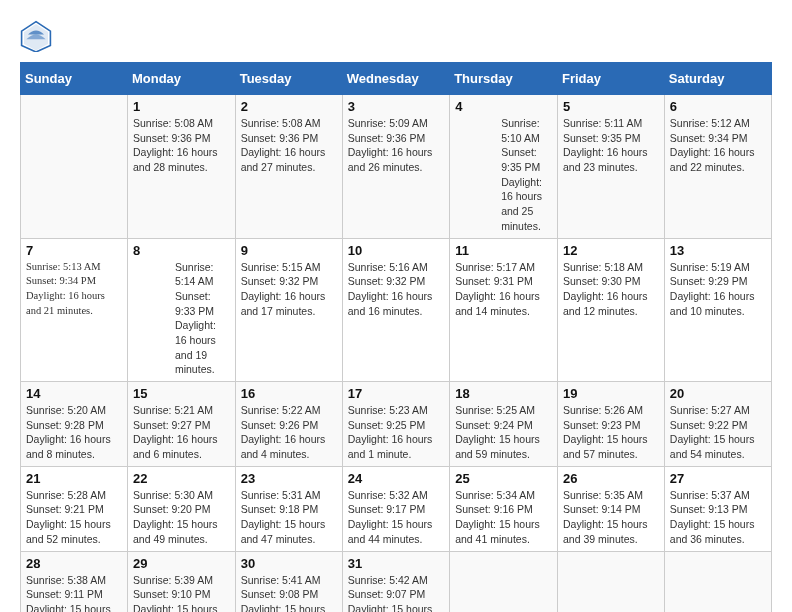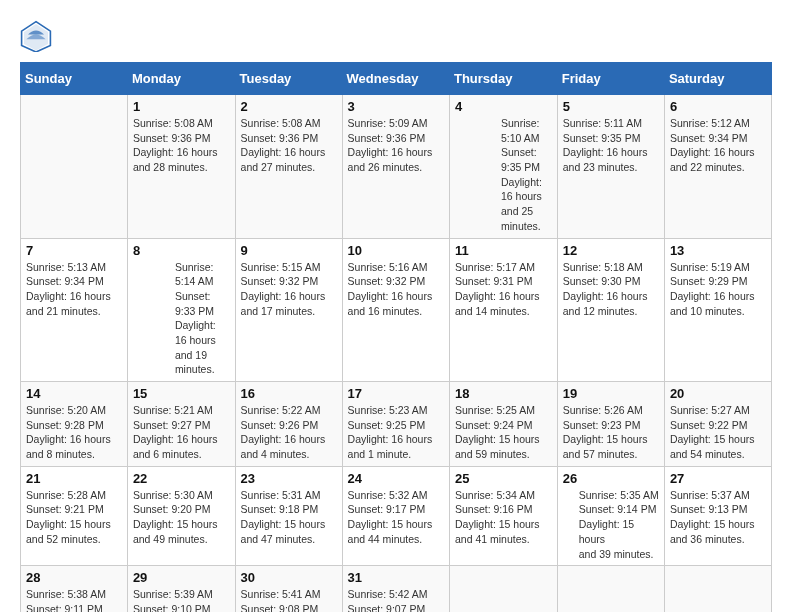--- a/index.html
+++ b/index.html
@@ -167,21 +167,21 @@
           <span class="day-num">6</span>
           <div class="day-info" style="white-space: pre-line;">Sunrise: 5:12 AM
 Sunset: 9:34 PM
 Daylight: 16 hours
 and 22 minutes.</div>
         </td>
       </tr>
       <tr>
         <td>
           <span class="day-num">7</span>
-          <div class="day-info" style="white-space: pre-line;">Sunrise: 5:13 AM
+          <div class="day-info" style="white-space: pre-line; font-family: Liberation Serif, serif;">Sunrise: 5:13 AM
 Sunset: 9:34 PM
 Daylight: 16 hours
 and 21 minutes.</div>
         </td>
         <td>
           <span class="day-num">8</span>
           <div class="day-info" style="white-space: pre-line; margin-left: 42px;">Sunrise: 5:14 AM
 Sunset: 9:33 PM
 Daylight: 16 hours
 and 19 minutes.</div>
@@ -304,21 +304,21 @@
         </td>
         <td>
           <span class="day-num">25</span>
           <div class="day-info" style="white-space: pre-line;">Sunrise: 5:34 AM
 Sunset: 9:16 PM
 Daylight: 15 hours
 and 41 minutes.</div>
         </td>
         <td>
           <span class="day-num">26</span>
-          <div class="day-info" style="white-space: pre-line; margin-left: 16px;">Sunrise: 5:35 AM
+          <div class="day-info" style="white-space: pre-line;">Sunrise: 5:35 AM
 Sunset: 9:14 PM
 Daylight: 15 hours
 and 39 minutes.</div>
         </td>
         <td>
           <span class="day-num">27</span>
           <div class="day-info" style="white-space: pre-line;">Sunrise: 5:37 AM
 Sunset: 9:13 PM
 Daylight: 15 hours
 and 36 minutes.</div>

